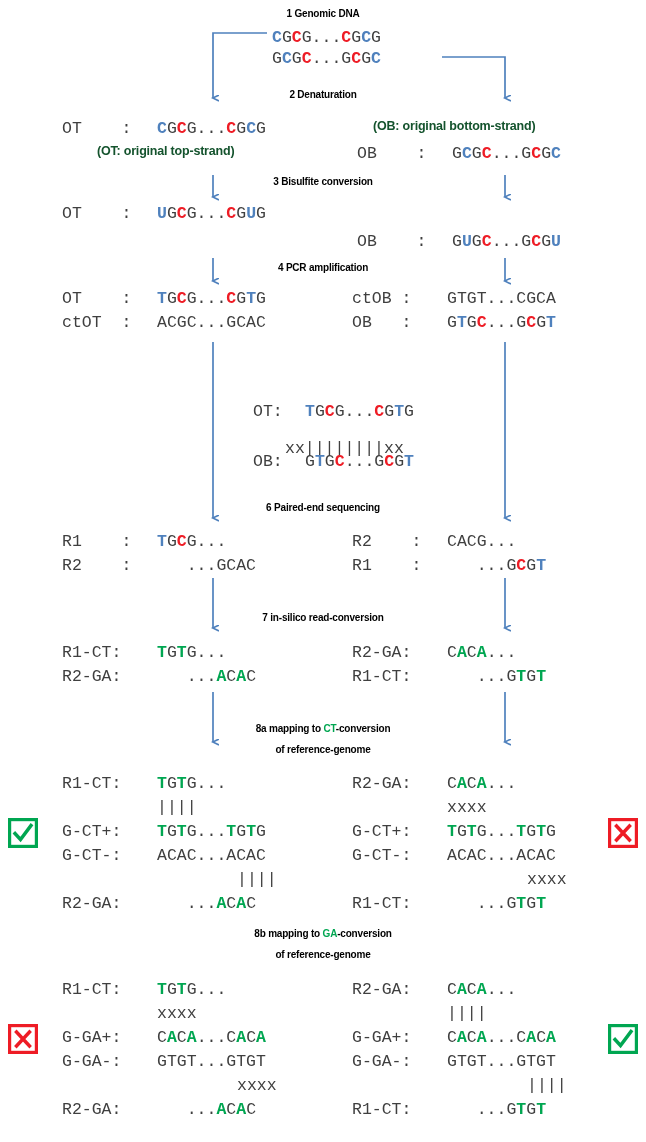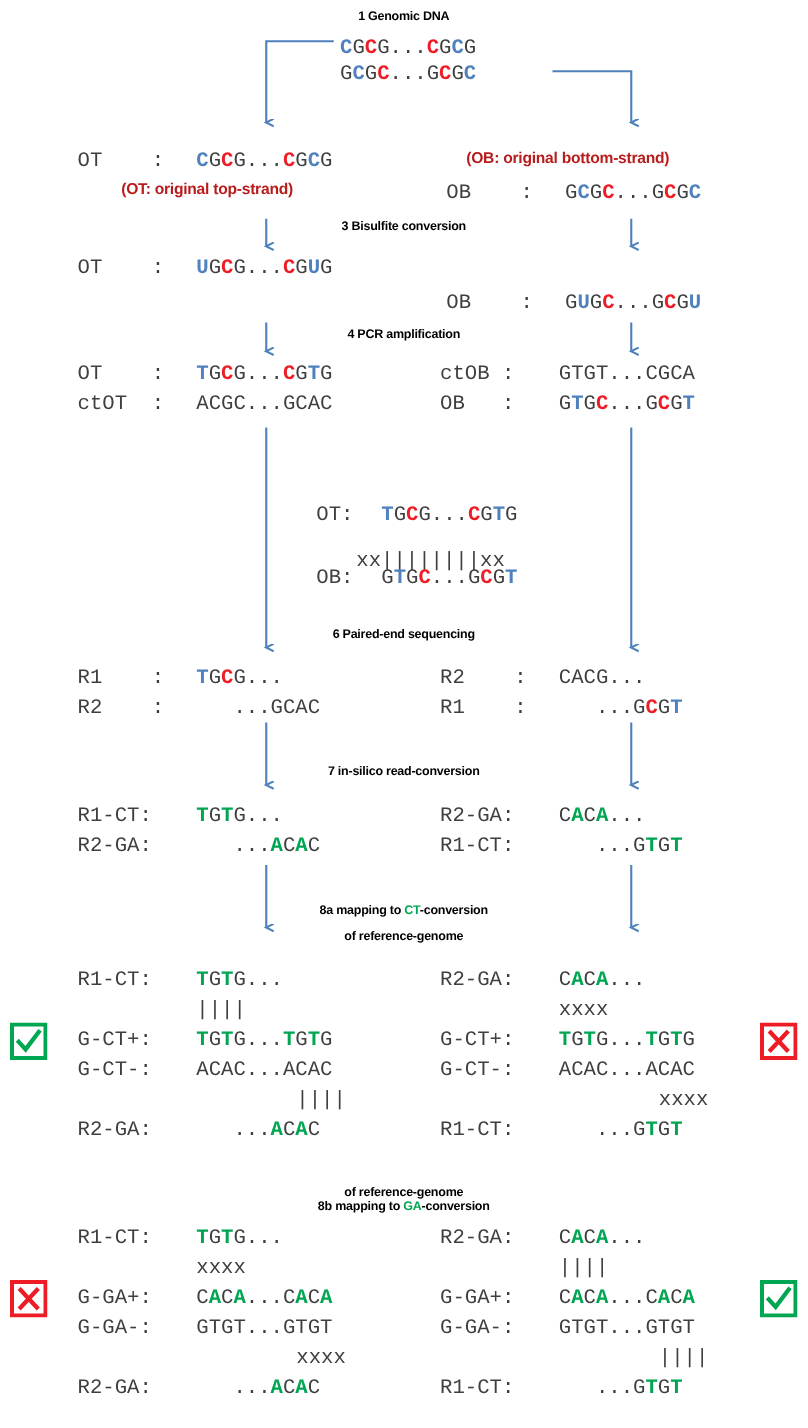--- a/index.html
+++ b/index.html
@@ -30,21 +30,21 @@
     letter-spacing: -0.2px;
   }
   .heading.center {
     text-align: center;
   }
   .sublabel {
     position: absolute;
     font-family: "Liberation Sans", sans-serif;
     font-weight: bold;
     font-size: 12.5px;
-    color: #b91c1c;
+    color: #14532d;
     white-space: nowrap;
     letter-spacing: -0.2px;
   }
   .mono {
     position: absolute;
     font-family: "Liberation Mono", monospace;
     font-size: 16.5px;
     color: #3f3f3f;
     white-space: pre;
     letter-spacing: 0px;
@@ -107,20 +107,21 @@
 
     <g stroke="#4f81bd" stroke-width="1.7" fill="none"></g>
   </svg>
 
   <div class="heading" style="left:0; top:8px; width:646px; text-align:center;">1 Genomic DNA</div>
 
   <div class="mono" style="left:272px; top:28px;"><span class="b">C</span><span class="k">G</span><span class="r">C</span><span class="k">G...</span><span class="r">C</span><span class="k">G</span><span class="b">C</span><span class="k">G</span></div>
 
   <div class="mono" style="left:272px; top:49px;"><span class="k">G</span><span class="b">C</span><span class="k">G</span><span class="r">C</span><span class="k">...G</span><span class="r">C</span><span class="k">G</span><span class="b">C</span></div>
 
+  <div class="heading" style="left:0; top:89px; width:646px; text-align:center;">2 Denaturation</div>
 
   <div class="mono" style="left:62px; top:119px;">OT    :</div>
   <div class="mono" style="left:157px; top:119px;"><span class="b">C</span><span class="k">G</span><span class="r">C</span><span class="k">G...</span><span class="r">C</span><span class="k">G</span><span class="b">C</span><span class="k">G</span></div>
 
   <div class="sublabel" style="left:97px; top:144px;">(OT: original top-strand)</div>
 
   <div class="sublabel" style="left:373px; top:119px;">(OB: original bottom-strand)</div>
 
   <div class="mono" style="left:357px; top:144px;">OB    :</div>
   <div class="mono" style="left:452px; top:144px;"><span class="k">G</span><span class="b">C</span><span class="k">G</span><span class="r">C</span><span class="k">...G</span><span class="r">C</span><span class="k">G</span><span class="b">C</span></div>
@@ -226,21 +227,21 @@
   <div class="mono" style="left:352px; top:894px;">R1-CT:</div>
   <div class="mono" style="left:447px; top:894px;"><span class="k">   ...G</span><span class="g">T</span><span class="k">G</span><span class="g">T</span></div>
 
   <div class="markbox" style="left:608px; top:818px;">
     <svg width="30" height="30" viewBox="0 0 30 30">
       <rect x="1.6" y="1.6" width="26.8" height="26.8" fill="#ffffff" stroke="#ee1c25" stroke-width="3.2"></rect>
       <path d="M8.5,8 L21.5,22 M21.5,8 L8.5,22" fill="none" stroke="#ee1c25" stroke-width="3.4" stroke-linecap="square"></path>
     </svg>
   </div>
 
-  <div class="heading center" style="left:0; top:928px; width:646px;margin-top:32px;"><span>8b mapping to </span><span class="hl-ga">GA</span><span>-conversion</span></div>
+  <div class="heading center" style="left:0; top:928px; width:646px;"><span>8b mapping to </span><span class="hl-ga">GA</span><span>-conversion</span></div>
   <div class="heading center" style="left:0; top:949px; width:646px;">of reference-genome</div>
 
   <div class="mono" style="left:62px; top:980px;">R1-CT:</div>
   <div class="mono" style="left:157px; top:980px;"><span class="g">T</span><span class="k">G</span><span class="g">T</span><span class="k">G...</span></div>
 
   <div class="mono" style="left:157px; top:1004px;">xxxx</div>
 
   <div class="mono" style="left:62px; top:1028px;">G-GA+:</div>
   <div class="mono" style="left:157px; top:1028px;"><span class="k">C</span><span class="g">A</span><span class="k">C</span><span class="g">A</span><span class="k">...C</span><span class="g">A</span><span class="k">C</span><span class="g">A</span></div>
 

